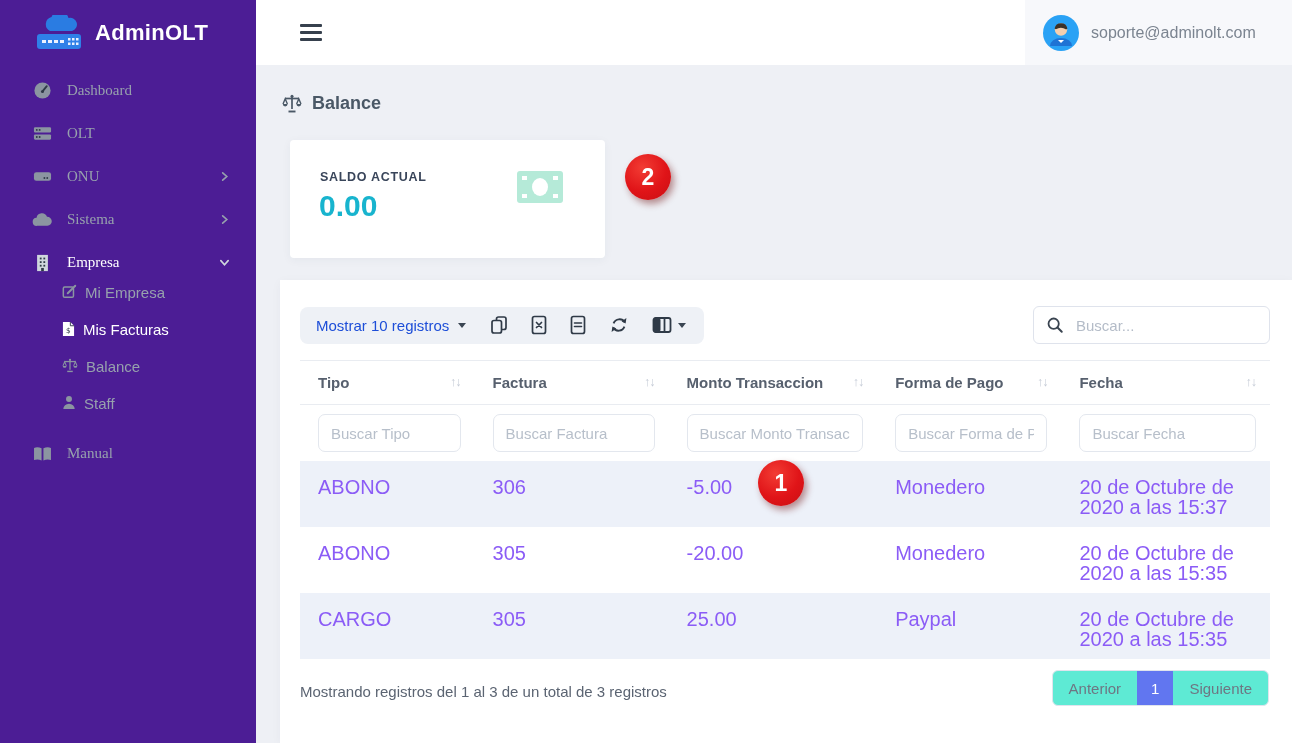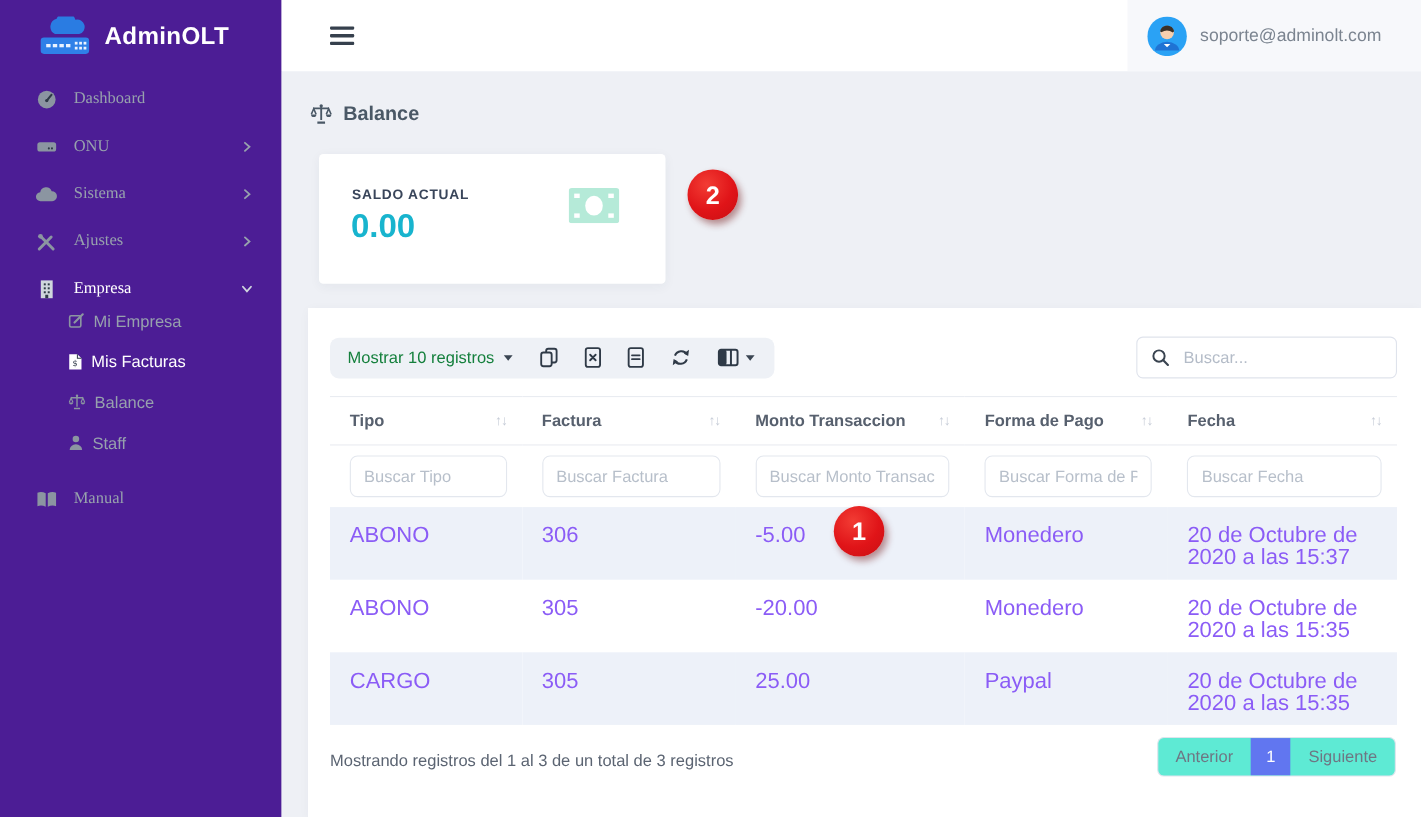--- a/index.html
+++ b/index.html
@@ -45,21 +45,21 @@
   .saldo-label{margin:30px 0 0 30px;font-size:12.5px;font-weight:bold;letter-spacing:.7px;color:#39455a;}
   .saldo-value{margin:5px 0 0 29px;font-size:30px;font-weight:bold;color:#18b4ce;}
   .money-icon{position:absolute;right:42px;top:31px;}
 
   
   .table-card{position:absolute;left:24px;top:215px;right:0;bottom:0;background:#fff;
     padding:26px 22px 0 20px;box-shadow:0 2px 10px rgba(40,50,70,.04);}
   .tc-toolbar{display:flex;align-items:center;}
   .length-pill{background:#eef1f6;border-radius:8px;height:37px;display:flex;align-items:center;
     padding:0 18px 0 16px;}
-  .length-select{display:flex;align-items:center;gap:9px;color:#15803d;font-size:15px;cursor:pointer;}
+  .length-select{display:flex;align-items:center;gap:9px;color:#1d4ed8;font-size:15px;cursor:pointer;}
   .caret-down{width:0;height:0;border-left:4.5px solid transparent;border-right:4.5px solid transparent;
     border-top:5px solid #3a4552;}
   .tb-icons{display:flex;align-items:center;margin-left:24px;gap:23px;}
   .tb-btn{display:flex;align-items:center;gap:6px;cursor:pointer;color:#2f3a47;}
   .search-box{margin-left:auto;width:237px;height:38px;border:1px solid #dfe3ec;border-radius:6px;
     background:#fff;display:flex;align-items:center;padding:0 12px;gap:10px;}
   .search-box input{border:none;outline:none;flex:1;font-size:15px;color:#5a6472;background:transparent;min-width:0;}
   .search-box input::placeholder{color:#b4bcc8;}
 
   table.data-table{width:100%;border-collapse:collapse;table-layout:fixed;margin-top:16px;}
@@ -122,20 +122,33 @@
         <span class="mi-icon">
           <svg width="19" height="19" viewBox="0 0 20 20">
               <circle cx="10" cy="10" r="8.5" fill="currentColor"></circle>
               <path d="M10 11 L14.5 5.5" stroke="#2f3a47" stroke-width="2" stroke-linecap="round"></path>
               <circle cx="10" cy="11" r="1.6" fill="#2f3a47"></circle>
             </svg>
         </span>
         <span class="label">Dashboard</span>
       </div>
 
+      <div class="menu-item">
+        <span class="mi-icon">
+          <svg width="19" height="19" viewBox="0 0 20 20">
+              <rect x="1" y="3.5" width="18" height="5.5" rx="1.2" fill="currentColor"></rect>
+              <rect x="1" y="11" width="18" height="5.5" rx="1.2" fill="currentColor"></rect>
+              <circle cx="4" cy="6.2" r="1" fill="#2f3a47"></circle>
+              <circle cx="7" cy="6.2" r="1" fill="#2f3a47"></circle>
+              <circle cx="4" cy="13.7" r="1" fill="#2f3a47"></circle>
+              <circle cx="7" cy="13.7" r="1" fill="#2f3a47"></circle>
+            </svg>
+        </span>
+        <span class="label">OLT</span>
+      </div>
 
       <div class="menu-item">
         <span class="mi-icon">
           <svg width="19" height="19" viewBox="0 0 20 20">
               <rect x="1" y="5.5" width="18" height="9" rx="2.5" fill="currentColor"></rect>
               <circle cx="12" cy="11.5" r="1" fill="#2f3a47"></circle>
               <circle cx="15" cy="11.5" r="1" fill="#2f3a47"></circle>
             </svg>
         </span>
         <span class="label">ONU</span>
@@ -153,35 +166,20 @@
             </svg>
         </span>
         <span class="label">Sistema</span>
         <span class="chev">
           <svg width="11" height="11" viewBox="0 0 12 12">
               <path d="M4 2 L8.5 6 L4 10" fill="none" stroke="currentColor" stroke-width="1.8" stroke-linecap="round"></path>
             </svg>
         </span>
       </div>
 
-      <div class="menu-item">
-        <span class="mi-icon">
-          <svg width="18" height="18" viewBox="0 0 20 20">
-              <path d="M3 17 L15 5" stroke="currentColor" stroke-width="3" stroke-linecap="round"></path>
-              <path d="M5 5 L17 17" stroke="currentColor" stroke-width="3" stroke-linecap="round"></path>
-              <circle cx="4.2" cy="4.2" r="2.4" fill="currentColor"></circle>
-            </svg>
-        </span>
-        <span class="label">Ajustes</span>
-        <span class="chev">
-          <svg width="11" height="11" viewBox="0 0 12 12">
-              <path d="M4 2 L8.5 6 L4 10" fill="none" stroke="currentColor" stroke-width="1.8" stroke-linecap="round"></path>
-            </svg>
-        </span>
-      </div>
 
       <div class="menu-item lit">
         <span class="mi-icon">
           <svg width="15" height="18" viewBox="0 0 16 20">
               <rect x="2" y="1" width="12" height="18" fill="currentColor"></rect>
               <rect x="5" y="4" width="2" height="2" fill="#2f3a47"></rect>
               <rect x="9" y="4" width="2" height="2" fill="#2f3a47"></rect>
               <rect x="5" y="8" width="2" height="2" fill="#2f3a47"></rect>
               <rect x="9" y="8" width="2" height="2" fill="#2f3a47"></rect>
               <rect x="5" y="12" width="2" height="2" fill="#2f3a47"></rect>

